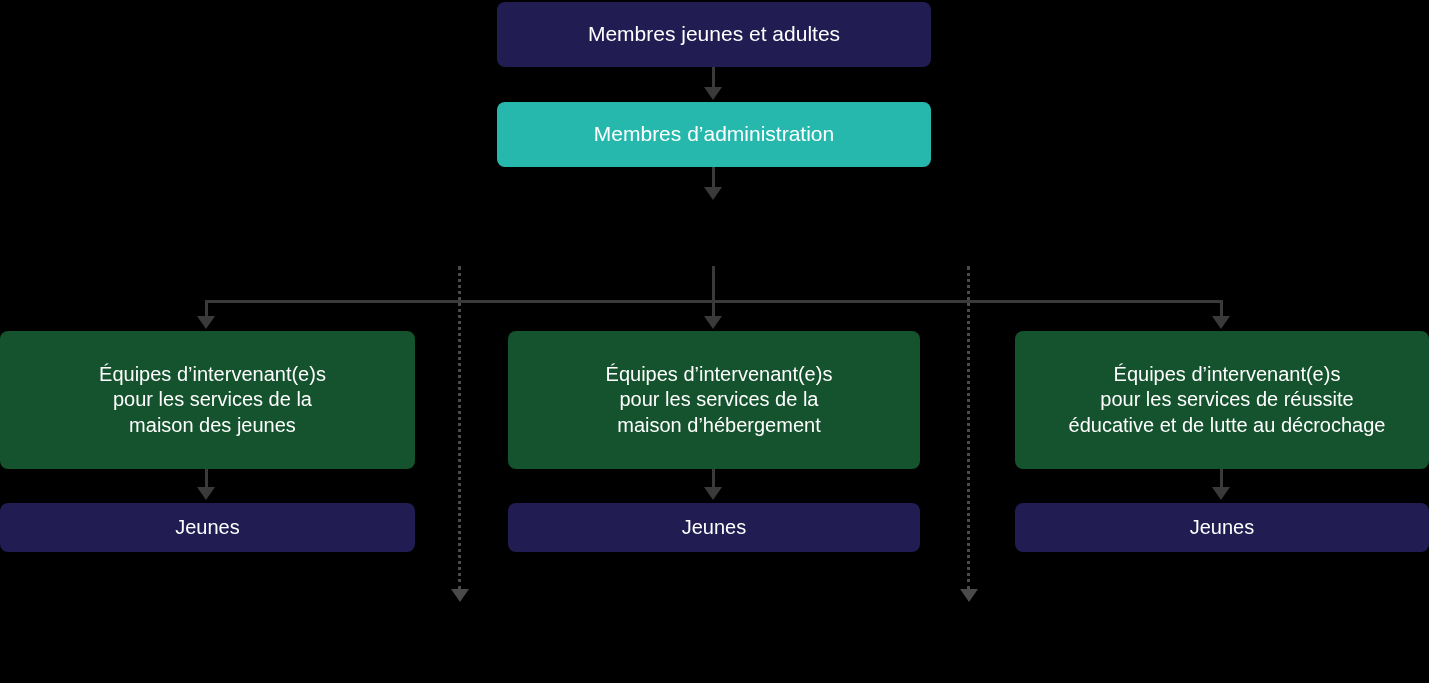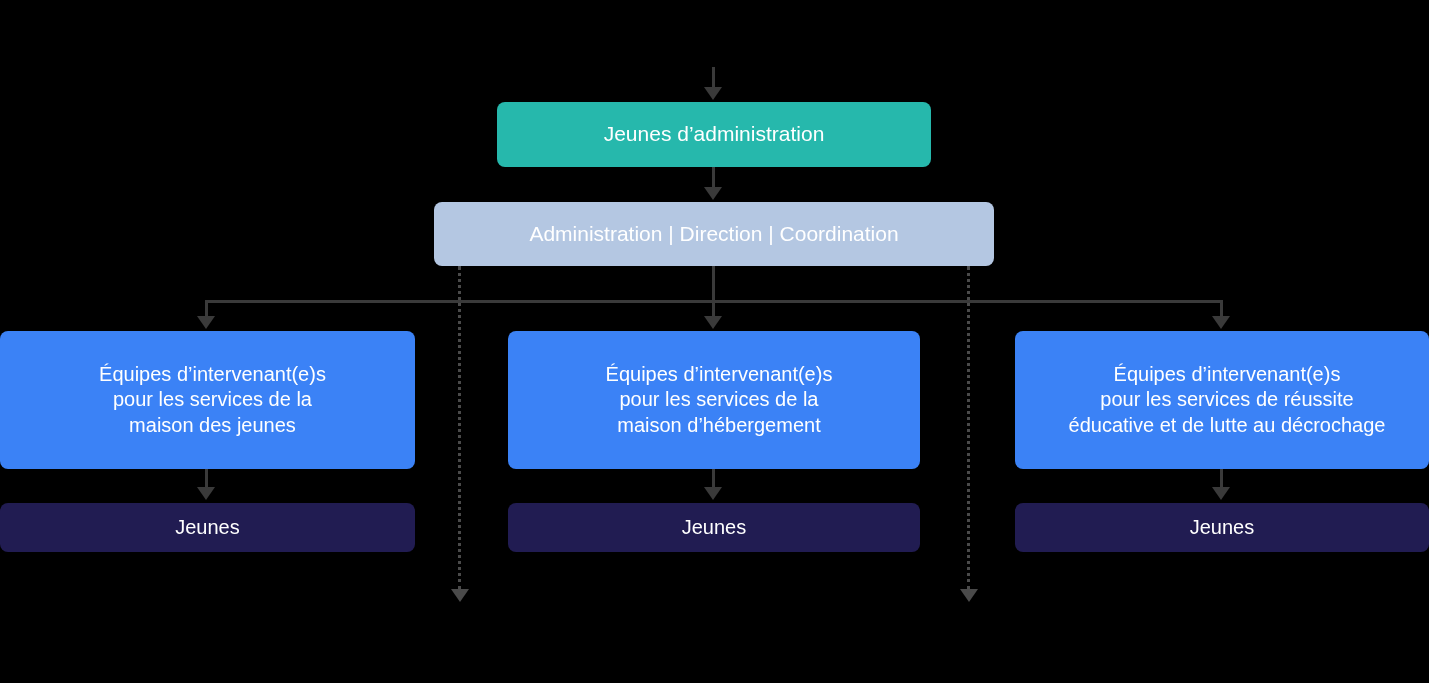--- a/index.html
+++ b/index.html
@@ -26,21 +26,21 @@
     color: #ffffff;
     line-height: 1.28;
     border-radius: 8px;
     padding: 4px 10px;
     white-space: pre-line;
   }
 
   .node-navy   { background: #211C52; }
   .node-teal   { background: #26B8AC; }
   .node-blue   { background: #B4C7E2; }
-  .node-orange { background: #3b82f6; padding-left: 20px; }
+  .node-orange { background: #14532d; padding-left: 20px; }
 
   
   #node-membres {
     left: 497px; top: 2px; width: 434px; height: 65px;
     font-size: 21px;
   }
   
   #node-conseil {
     left: 497px; top: 102px; width: 434px; height: 65px;
     font-size: 21px;
@@ -103,30 +103,30 @@
     border-left: 9px solid transparent;
     border-right: 9px solid transparent;
     border-top: 13px solid #4A4A4A;
   }
 </style>
 </head>
 <body>
 
 <div id="chart-root">
 
+  <div class="node node-navy" id="node-membres">Membres jeunes et adultes</div>
 
   <div class="conn conn-v" style="left:712px; top:67px; height:22px;"></div>
   <div class="arrow-head" style="left:704px; top:87px;"></div>
 
-  <div class="node node-teal" id="node-conseil">Jeunes d’administration</div>
+  <div class="node node-teal" id="node-conseil">Membres d’administration</div>
 
   <div class="conn conn-v" style="left:712px; top:167px; height:22px;"></div>
   <div class="arrow-head" style="left:704px; top:187px;"></div>
 
-  <div class="node node-blue" id="node-administration">Administration  |  Direction  |  Coordination</div>
 
   <div class="conn conn-v" style="left:712px; top:266px; height:36px;"></div>
 
   <div class="conn conn-h" style="left:205px; top:300px; width:1018px;"></div>
 
   <div class="conn conn-v" style="left:205px; top:300px; height:18px;"></div>
   <div class="arrow-head" style="left:197px; top:316px;"></div>
 
   <div class="conn conn-v" style="left:712px; top:300px; height:18px;"></div>
   <div class="arrow-head" style="left:704px; top:316px;"></div>

